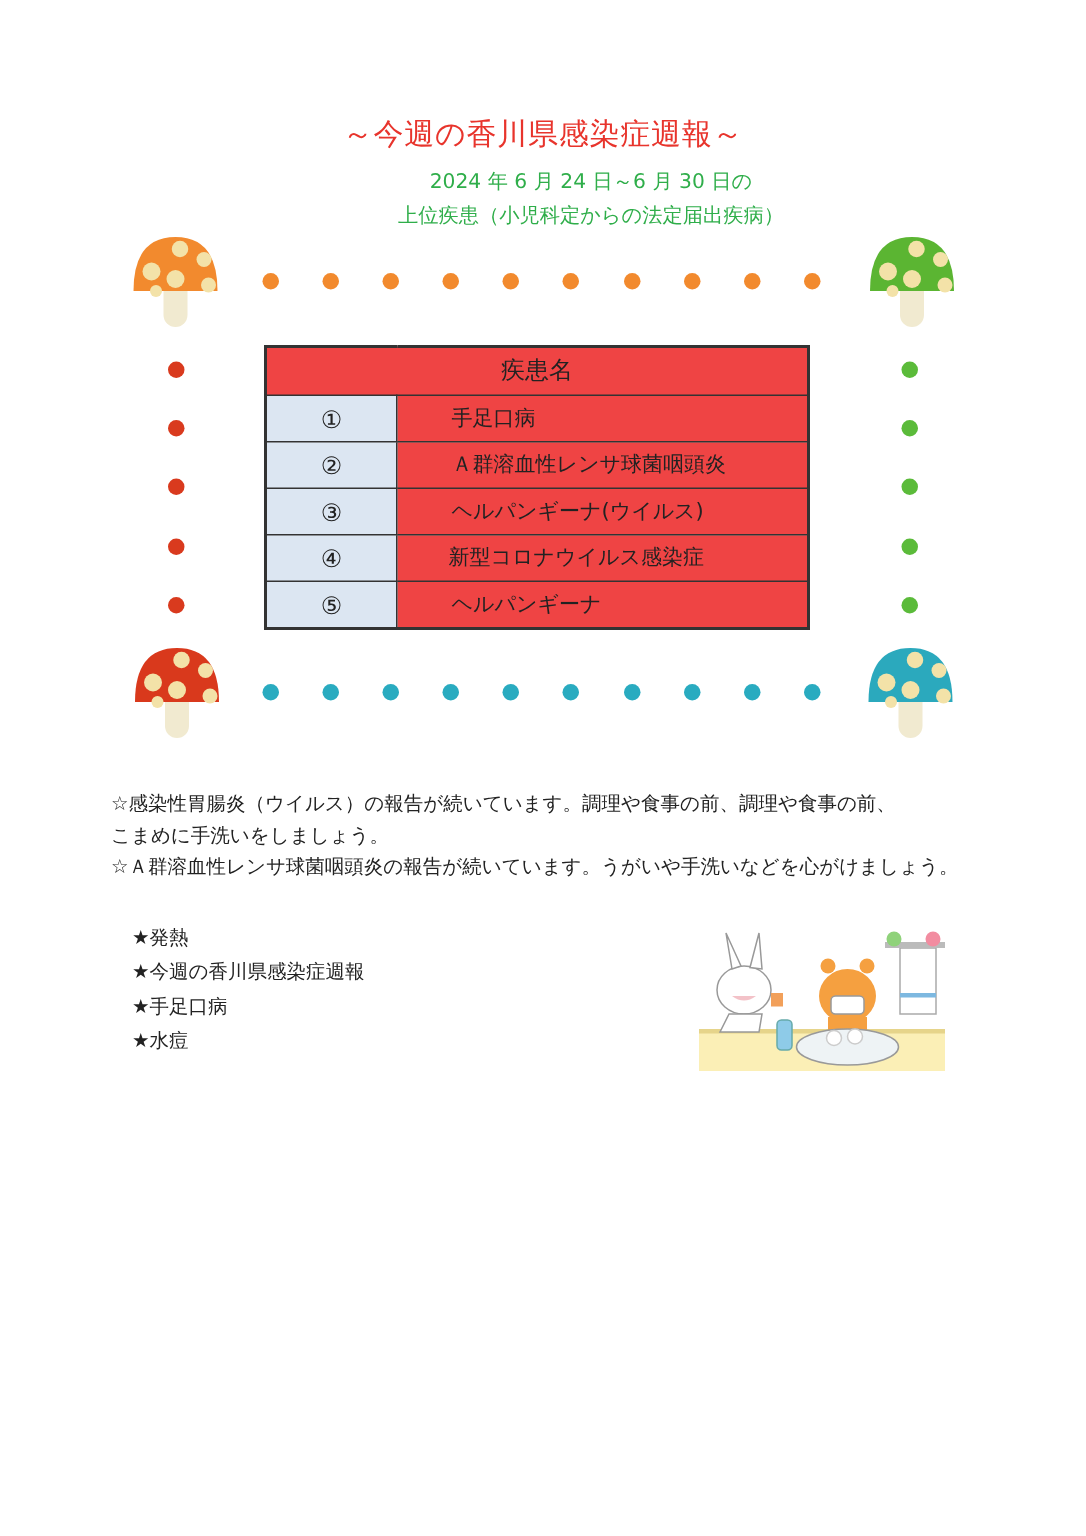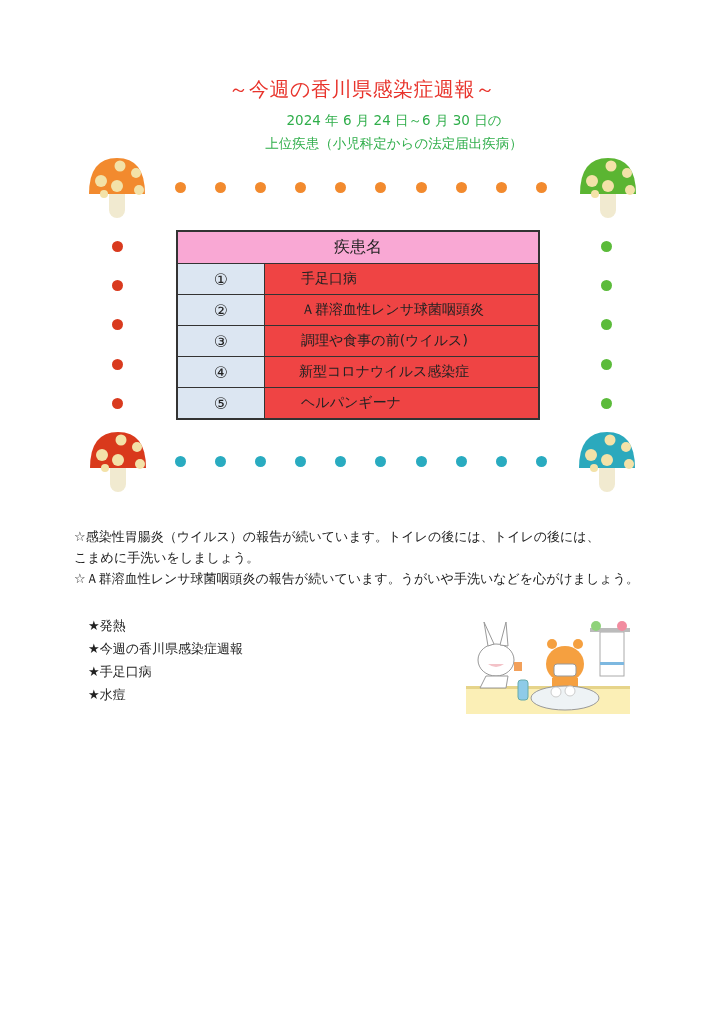--- a/index.html
+++ b/index.html
@@ -9,21 +9,21 @@
   .title { left: 0; width: 724px; top: 76px; text-align: center; color: #e8342c;
            font-size: 20px; letter-spacing: 0.5px; }
   .subtitle { left: 0; width: 724px; text-align: center; color: #2fae4a; font-size: 13.5px; margin-left: 32px; }
   .sub1 { top: 112px; }
   .sub2 { top: 135px; }
   .dot { position: absolute; width: 11px; height: 11px; border-radius: 50%; }
   .mush { position: absolute; width: 60px; height: 62px; }
   table.dz { position: absolute; left: 176px; top: 230px; width: 364px; border-collapse: collapse;
              border: 2px solid #333; font-size: 14px; }
   table.dz td, table.dz th { border: 1.5px solid #333; height: 30px; padding: 0; }
-  table.dz th { background: #f9a8d4; font-weight: normal; font-size: 16px; height: 31px; }
+  table.dz th { background: #ef4444; font-weight: normal; font-size: 16px; height: 31px; }
   table.dz td.num { background: #dce6f2; text-align: center; width: 86px; font-size: 16px; }
   table.dz td.name { background: #ef4444; padding-left: 36px; }
   table.dz td.name.r4 { padding-left: 34px; }
   .notes { left: 74px; top: 526px; font-size: 13px; line-height: 21px; color: #222; }
   .weekly { left: 74px; top: 614px; font-size: 13px; line-height: 23px; }
   .weekly .item { padding-left: 14px; }
   .tulip { display: inline-block; width: 14px; height: 14px; vertical-align: -2px; }
   .illus { left: 466px; top: 618px; width: 164px; height: 96px; }
 </style>
 </head>
@@ -114,35 +114,35 @@
   <tr>
     <td class="num">①</td>
     <td class="name">手足口病</td>
   </tr>
   <tr>
     <td class="num">②</td>
     <td class="name">Ａ群溶血性レンサ球菌咽頭炎</td>
   </tr>
   <tr>
     <td class="num">③</td>
-    <td class="name">調理や食事の前(ウイルス)</td>
+    <td class="name">ヘルパンギーナ(ウイルス)</td>
   </tr>
   <tr>
     <td class="num">④</td>
     <td class="name r4">新型コロナウイルス感染症</td>
   </tr>
   <tr>
     <td class="num">⑤</td>
     <td class="name">ヘルパンギーナ</td>
   </tr>
 </tbody>
   </table>
 
 <div class="abs notes">
-  <div>☆感染性胃腸炎（ウイルス）の報告が続いています。トイレの後には、トイレの後には、</div>
+  <div>☆感染性胃腸炎（ウイルス）の報告が続いています。調理や食事の前、調理や食事の前、</div>
   <div>こまめに手洗いをしましょう。</div>
   <div>☆Ａ群溶血性レンサ球菌咽頭炎の報告が続いています。うがいや手洗いなどを心がけましょう。</div>
 </div>
 
 <div class="abs weekly">
   <div class="item">★発熱</div>
   <div class="item">★今週の香川県感染症週報</div>
   <div class="item">★手足口病</div>
   <div class="item">★水痘</div>
 </div>

